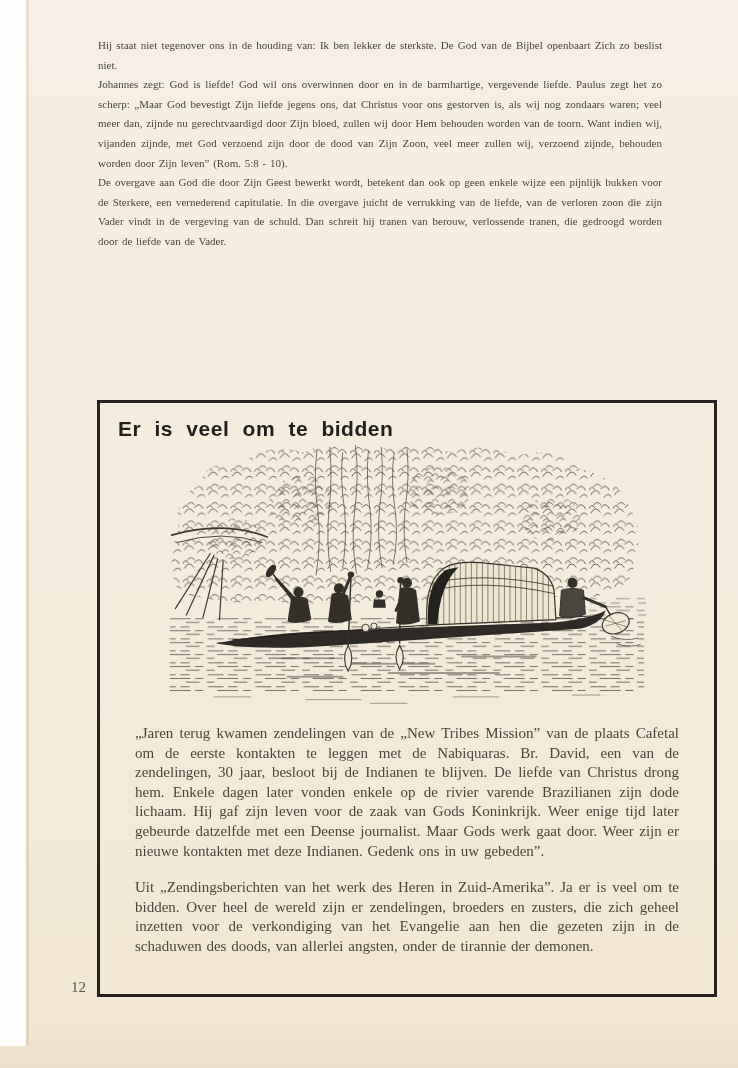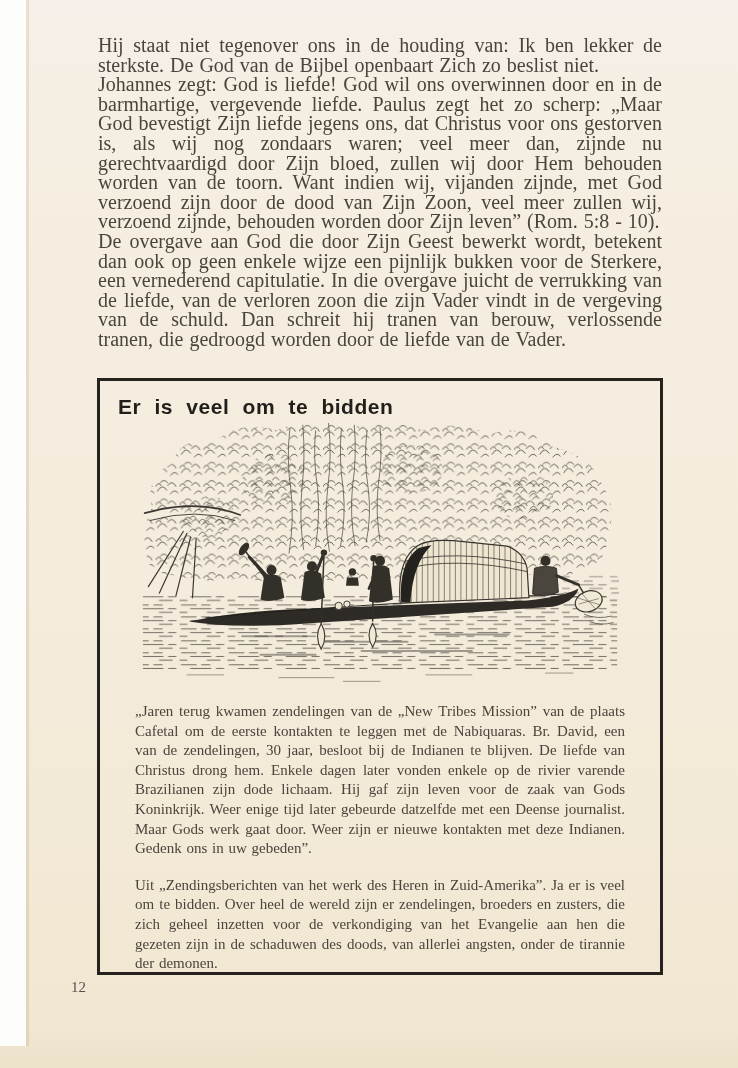--- a/index.html
+++ b/index.html
@@ -3,23 +3,23 @@
 <meta charset="utf-8">
 <style>
   html,body{margin:0;padding:0;background:#ffffff;}
   .scan{position:relative;width:738px;height:1068px;overflow:hidden;
         background:linear-gradient(180deg,#f7f0ea 0%,#f5eee2 10%,#f4ecdc 55%,#f1e7d2 96%,#ece1c9 100%);
         font-family:"Liberation Serif", serif;}
   .left-strip{position:absolute;left:0;top:0;width:26px;height:1046px;background:#fdfdfc;}
   .page-edge-line{position:absolute;left:26px;top:0;width:3px;height:1046px;
         background:linear-gradient(180deg,#eadfce,#e2d4ba);}
   .body-copy{position:absolute;left:98px;top:36px;width:564px;
-        color:#4a453c;font-size:20px;line-height:19.6px;text-align:justify;word-spacing:1px;}
+        color:#4a453c;font-size:11px;line-height:19.6px;text-align:justify;word-spacing:1px;}
   .body-copy p{margin:0;}
-  .mission-box{position:absolute;left:97px;top:378px;width:566px;height:597px;
+  .mission-box{position:absolute;left:97px;top:400px;width:620px;height:597px;
         border:3px solid #26231e;box-sizing:border-box;padding:12px 18px 0 18px;overflow:hidden;}
   .box-title{margin:2px 0 4px 0;font-family:"Liberation Sans", sans-serif;font-weight:bold;
         font-size:21px;letter-spacing:.5px;word-spacing:7px;color:#211f1b;}
   .illus{display:block;margin:0 auto 2px auto;}
   .box-copy{color:#4a453c;font-size:15px;line-height:19.6px;text-align:justify;word-spacing:1px;}
   .box-copy p{margin:17px;}
   .page-number{position:absolute;left:71px;top:979px;color:#57524a;font-size:15px;}
 </style>
 </head>
 <body>

